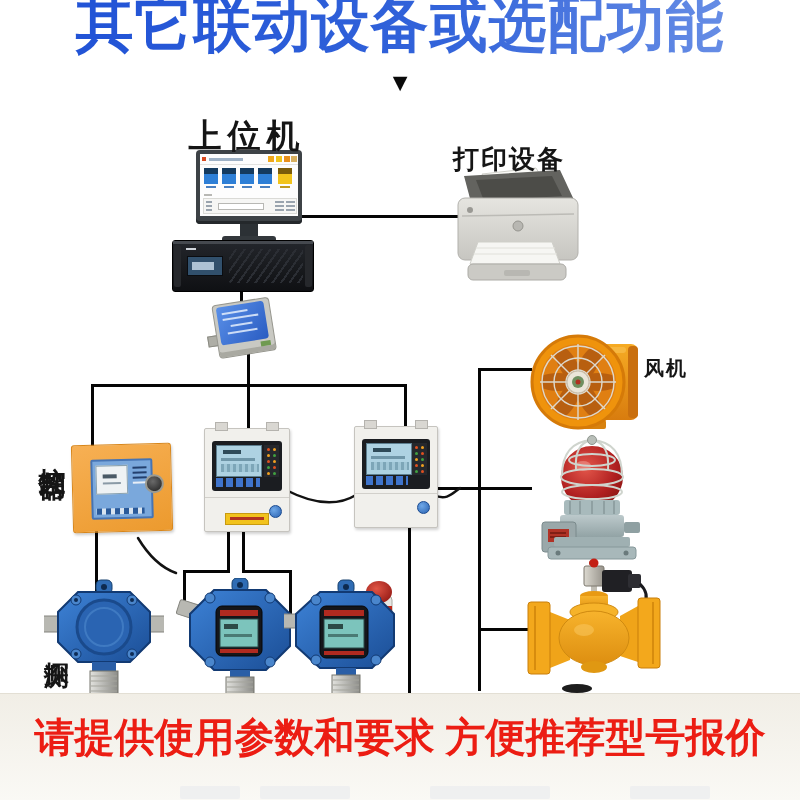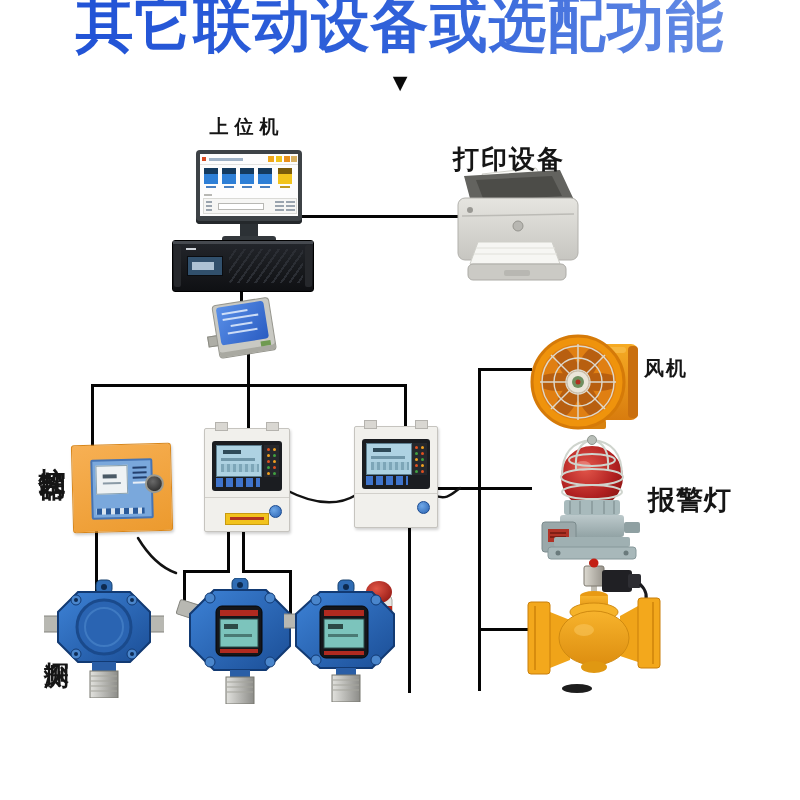--- a/index.html
+++ b/index.html
@@ -136,24 +136,23 @@
   <svg class="abs" style="left:0;top:0;z-index:6" width="800" height="800">
     <g fill="none" stroke="#121212" stroke-width="2.5" stroke-linecap="round">
       <path d="M 286,490 C 315,505 338,506 356,495"></path>
       <path d="M 434,495 C 446,501 452,494 460,488"></path>
       <path d="M 138,538 C 150,558 162,568 176,573"></path>
       <path d="M 184,602 C 184,611 190,614 198,612"></path>
       <path d="M 290,613 C 290,621 292,622 297,620"></path>
     </g>
   </svg>
 
-  <div class="lbl" style="left:187px;top:114px;width:120px;text-align:center;font-size:19px;letter-spacing:6px">上位机</div>
+  <div class="lbl" style="left:187px;top:114px;width:120px;text-align:center;font-size:33px;letter-spacing:6px">上位机</div>
   <div class="lbl" style="left:453px;top:142px;width:120px;text-align:left;font-size:26px;letter-spacing:2px">打印设备</div>
   <div class="lbl" style="left:644px;top:355px;font-size:20px;letter-spacing:2px">风机</div>
-  <div class="lbl" style="left:648px;top:482px;font-size:27px;letter-spacing:1px">报警灯</div>
   <div class="lbl vert" style="left:34px;top:446px;font-size:27px;letter-spacing:4px">控制器</div>
   <div class="lbl vert" style="left:40px;top:642px;font-size:25px;letter-spacing:2px">探测</div>
 
   <div class="abs monitor">
     <div class="m-bezel"></div>
     <div class="m-screen">
       <div class="m-toolbar">
         <div class="m-dot"></div>
         <div class="m-titlebar"></div>
         <div class="m-ico" style="right:24px;background:#f0a81c"></div>
@@ -540,14 +539,21 @@
     <rect x="48" y="105" width="28" height="27" fill="url(#dcyl3)" stroke="#77776f"></rect>
     <g stroke="#a5a59d" stroke-width="1">
         <line x1="49" y1="110" x2="75" y2="110"></line>
         <line x1="49" y1="115" x2="75" y2="115"></line>
         <line x1="49" y1="120" x2="75" y2="120"></line>
       </g>
   </svg>
 
   <div class="abs hidden-dev"></div>
 
+  <div class="footer-banner">
+    <div class="footer-text">请提供使用参数和要求 方便推荐型号报价</div>
+    <div class="thumb" style="left:180px;width:60px"></div>
+    <div class="thumb" style="left:260px;width:90px"></div>
+    <div class="thumb" style="left:430px;width:120px"></div>
+    <div class="thumb" style="left:630px;width:80px"></div>
+  </div>
 
 </div>
 
 </body></html>

